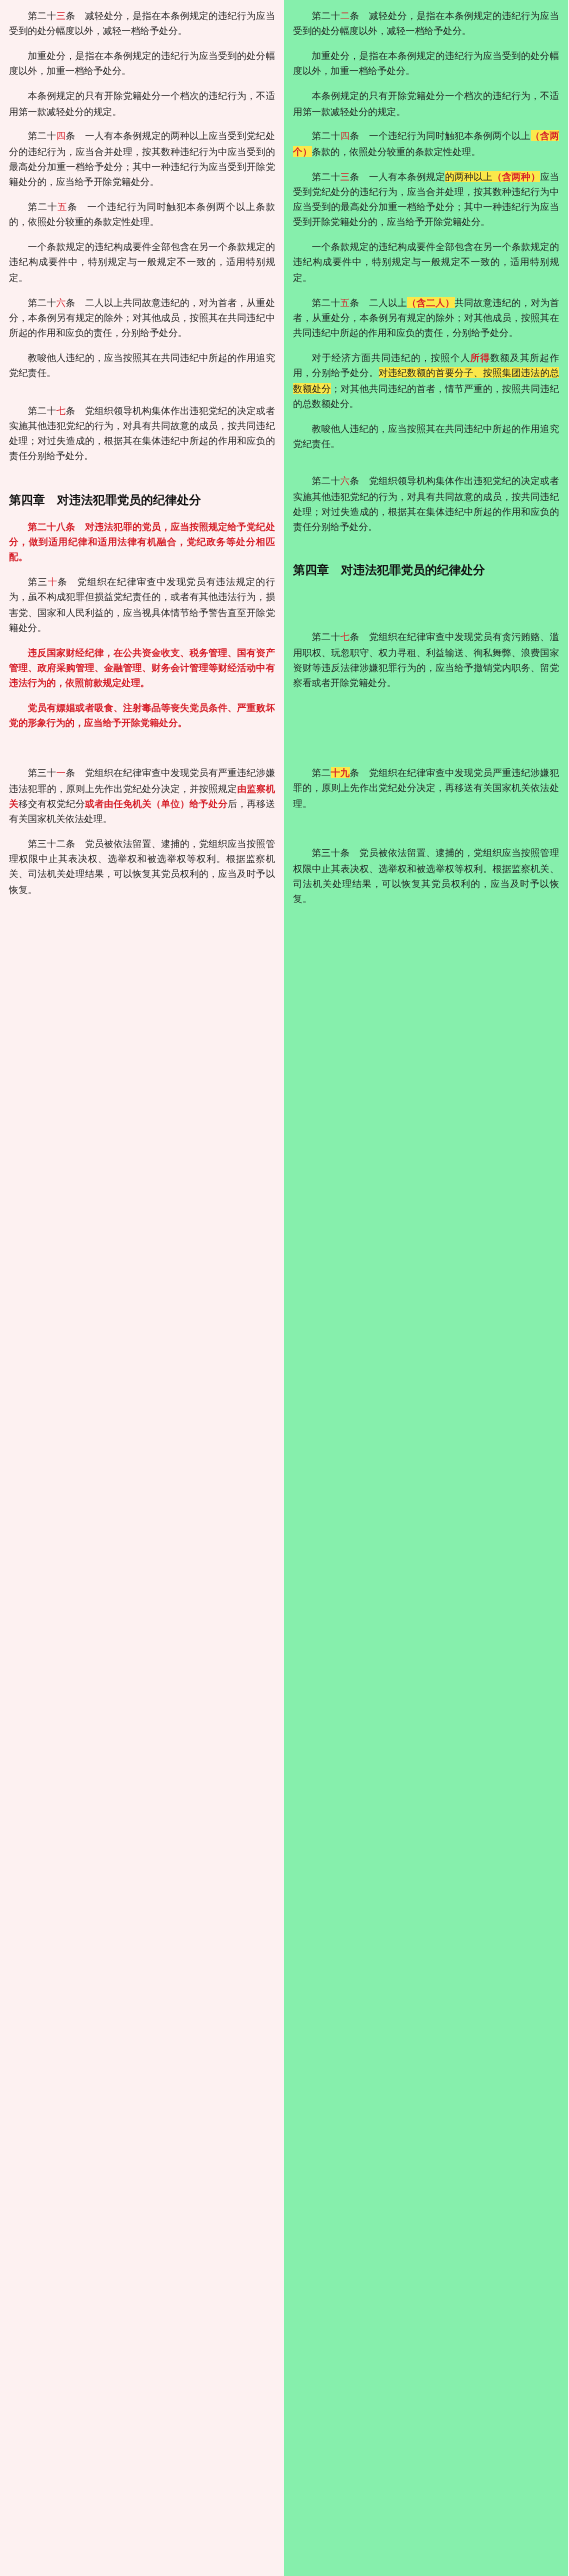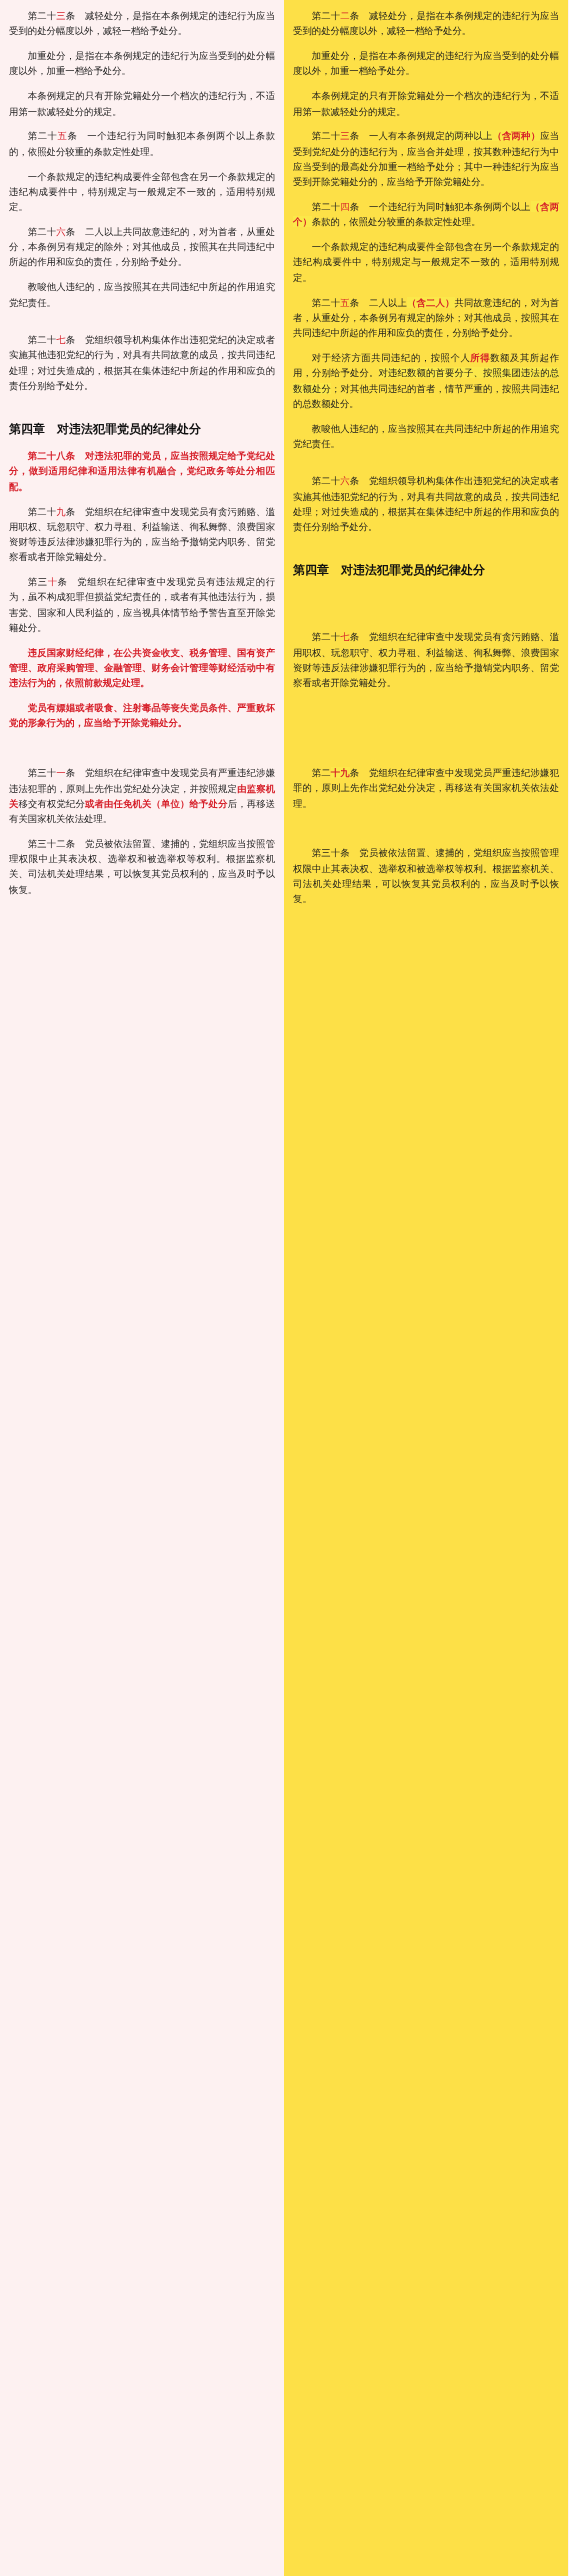--- a/index.html
+++ b/index.html
@@ -16,21 +16,21 @@
     background: #fdf2f2;
   }
   .col {
     width: 284px;
     padding: 8px 9px 23px 9px;
   }
   .col-left {
     background: #fdf1f1;
   }
   .col-right {
-    background: #fde047;
+    background: #86efac;
   }
   .para {
     font-size: 9.4px;
     line-height: 1.62;
     color: #1b1b1b;
     margin: 0 0 9.7px 0;
     text-align: justify;
     text-justify: inter-ideograph;
     word-break: break-all;
   }
@@ -52,43 +52,43 @@
 </style>
 </head>
 <body>
 
 <div class="page">
 
   <div class="col col-left" id="left-col">
       <p class="para indent"><span>第二十</span><span class="red">三</span><span>条　减轻处分，是指在本条例规定的违纪行为应当受到的处分幅度以外，减轻一档给予处分。</span></p>
       <p class="para indent"><span>加重处分，是指在本条例规定的违纪行为应当受到的处分幅度以外，加重一档给予处分。</span></p>
       <p class="para indent"><span>本条例规定的只有开除党籍处分一个档次的违纪行为，不适用第一款减轻处分的规定。</span></p>
+      <p class="para indent"><span>第二十</span><span class="red">四</span><span>条　一人有本条例规定的两种以上应当受到党纪处分的违纪行为，应当合并处理，按其数种违纪行为中应当受到的最高处分加重一档给予处分；其中一种违纪行为应当受到开除党籍处分的，应当给予开除党籍处分。</span></p>
       <p class="para indent"><span>第二十</span><span class="red">五</span><span>条　一个违纪行为同时触犯本条例两个以上条款的，依照处分较重的条款定性处理。</span></p>
       <p class="para indent"><span>一个条款规定的违纪构成要件全部包含在另一个条款规定的违纪构成要件中，特别规定与一般规定不一致的，适用特别规定。</span></p>
       <p class="para indent"><span>第二十</span><span class="red">六</span><span>条　二人以上共同故意违纪的，对为首者，从重处分，本条例另有规定的除外；对其他成员，按照其在共同违纪中所起的作用和应负的责任，分别给予处分。</span></p>
       <p class="para indent"><span>教唆他人违纪的，应当按照其在共同违纪中所起的作用追究党纪责任。</span></p>
       <div class="gap-m spacer-block"></div>
       <p class="para indent"><span>第二十</span><span class="red">七</span><span>条　党组织领导机构集体作出违犯党纪的决定或者实施其他违犯党纪的行为，对具有共同故意的成员，按共同违纪处理；对过失造成的，根据其在集体违纪中所起的作用和应负的责任分别给予处分。</span></p>
       <div class="gap-m spacer-block"></div>
       <p class="chapter"><span>第四章　对违法犯罪党员的纪律处分</span></p>
       <p class="para indent"><span class="red-b">第二十八条　对违法犯罪的党员，应当按照规定给予党纪处分，做到适用纪律和适用法律有机融合，党纪政务等处分相匹配。</span></p>
-      <p class="para indent"><span>第二十</span><span class="red">九</span><span>条　党组织在纪律审查中发现党员有贪污贿赂、滥用职权、玩忽职守、权力寻租、利益输送、徇私舞弊、浪费国家资财等违反法律涉嫌犯罪行为的，应当给予撤销党内职务、留党察看或者开除党籍处分。</span></p>
       <p class="para indent"><span>第三</span><span class="red">十</span><span>条　党组织在纪律审查中发现党员有违法规定的行为，虽不构成犯罪但损益党纪责任的，或者有其他违法行为，损害党、国家和人民利益的，应当视具体情节给予警告直至开除党籍处分。</span></p>
       <p class="para indent"><span class="red-b">违反国家财经纪律，在公共资金收支、税务管理、国有资产管理、政府采购管理、金融管理、财务会计管理等财经活动中有违法行为的，依照前款规定处理。</span></p>
       <p class="para indent"><span class="red-b">党员有嫖娼或者吸食、注射毒品等丧失党员条件、严重败坏党的形象行为的，应当给予开除党籍处分。</span></p>
       <div class="gap-l spacer-block"></div>
       <p class="para indent"><span>第三十</span><span class="red">一</span><span>条　党组织在纪律审查中发现党员有严重违纪涉嫌违法犯罪的，原则上先作出党纪处分决定，并按照规定</span><span class="red-b">由监察机关</span><span>移交有权党纪分</span><span class="red-b">或者由任免机关（单位）给予处分</span><span>后，再移送有关国家机关依法处理。</span></p>
       <p class="para indent"><span>第三十二条　党员被依法留置、逮捕的，党组织应当按照管理权限中止其表决权、选举权和被选举权等权利。根据监察机关、司法机关处理结果，可以恢复其党员权利的，应当及时予以恢复。</span></p>
     </div>
   <div class="col col-right" id="right-col">
       <p class="para indent"><span>第二十</span><span class="red">二</span><span>条　减轻处分，是指在本条例规定的违纪行为应当受到的处分幅度以外，减轻一档给予处分。</span></p>
       <p class="para indent"><span>加重处分，是指在本条例规定的违纪行为应当受到的处分幅度以外，加重一档给予处分。</span></p>
       <p class="para indent"><span>本条例规定的只有开除党籍处分一个档次的违纪行为，不适用第一款减轻处分的规定。</span></p>
+      <p class="para indent"><span>第二十</span><span class="red">四</span><span>条　一个违纪行为同时触犯本条例两个以上</span><span class="hl-red">（含两个）</span><span>条款的，依照处分较重的条款定性处理。</span></p>
       <p class="para indent"><span>第二十</span><span class="red">三</span><span>条　一人有本条例规定</span><span class="hl">的两种以上</span><span class="hl-red">（含两种）</span><span>应当受到党纪处分的违纪行为，应当合并处理，按其数种违纪行为中应当受到的最高处分加重一档给予处分；其中一种违纪行为应当受到开除党籍处分的，应当给予开除党籍处分。</span></p>
-      <p class="para indent"><span>第二十</span><span class="red">四</span><span>条　一个违纪行为同时触犯本条例两个以上</span><span class="hl-red">（含两个）</span><span>条款的，依照处分较重的条款定性处理。</span></p>
       <p class="para indent"><span>一个条款规定的违纪构成要件全部包含在另一个条款规定的违纪构成要件中，特别规定与一般规定不一致的，适用特别规定。</span></p>
       <p class="para indent"><span>第二十</span><span class="red">五</span><span>条　二人以上</span><span class="hl-red">（含二人）</span><span>共同故意违纪的，对为首者，从重处分，本条例另有规定的除外；对其他成员，按照其在共同违纪中所起的作用和应负的责任，分别给予处分。</span></p>
       <p class="para indent"><span>对于经济方面共同违纪的，按照个人</span><span class="red-b">所得</span><span>数额及其所起作用，分别给予处分。</span><span class="hl">对违纪数额的首要分子、按照集团违法的总数额处分</span><span>；对其他共同违纪的首者，情节严重的，按照共同违纪的总数额处分。</span></p>
       <p class="para indent"><span>教唆他人违纪的，应当按照其在共同违纪中所起的作用追究党纪责任。</span></p>
       <div class="gap-m spacer-block"></div>
       <p class="para indent"><span>第二十</span><span class="red">六</span><span>条　党组织领导机构集体作出违犯党纪的决定或者实施其他违犯党纪的行为，对具有共同故意的成员，按共同违纪处理；对过失造成的，根据其在集体违纪中所起的作用和应负的责任分别给予处分。</span></p>
       <div class="gap-m spacer-block"></div>
       <p class="chapter"><span>第四章　对违法犯罪党员的纪律处分</span></p>
       <div class="gap-xl spacer-block"></div>
       <p class="para indent"><span>第二十</span><span class="red">七</span><span>条　党组织在纪律审查中发现党员有贪污贿赂、滥用职权、玩忽职守、权力寻租、利益输送、徇私舞弊、浪费国家资财等违反法律涉嫌犯罪行为的，应当给予撤销党内职务、留党察看或者开除党籍处分。</span></p>

